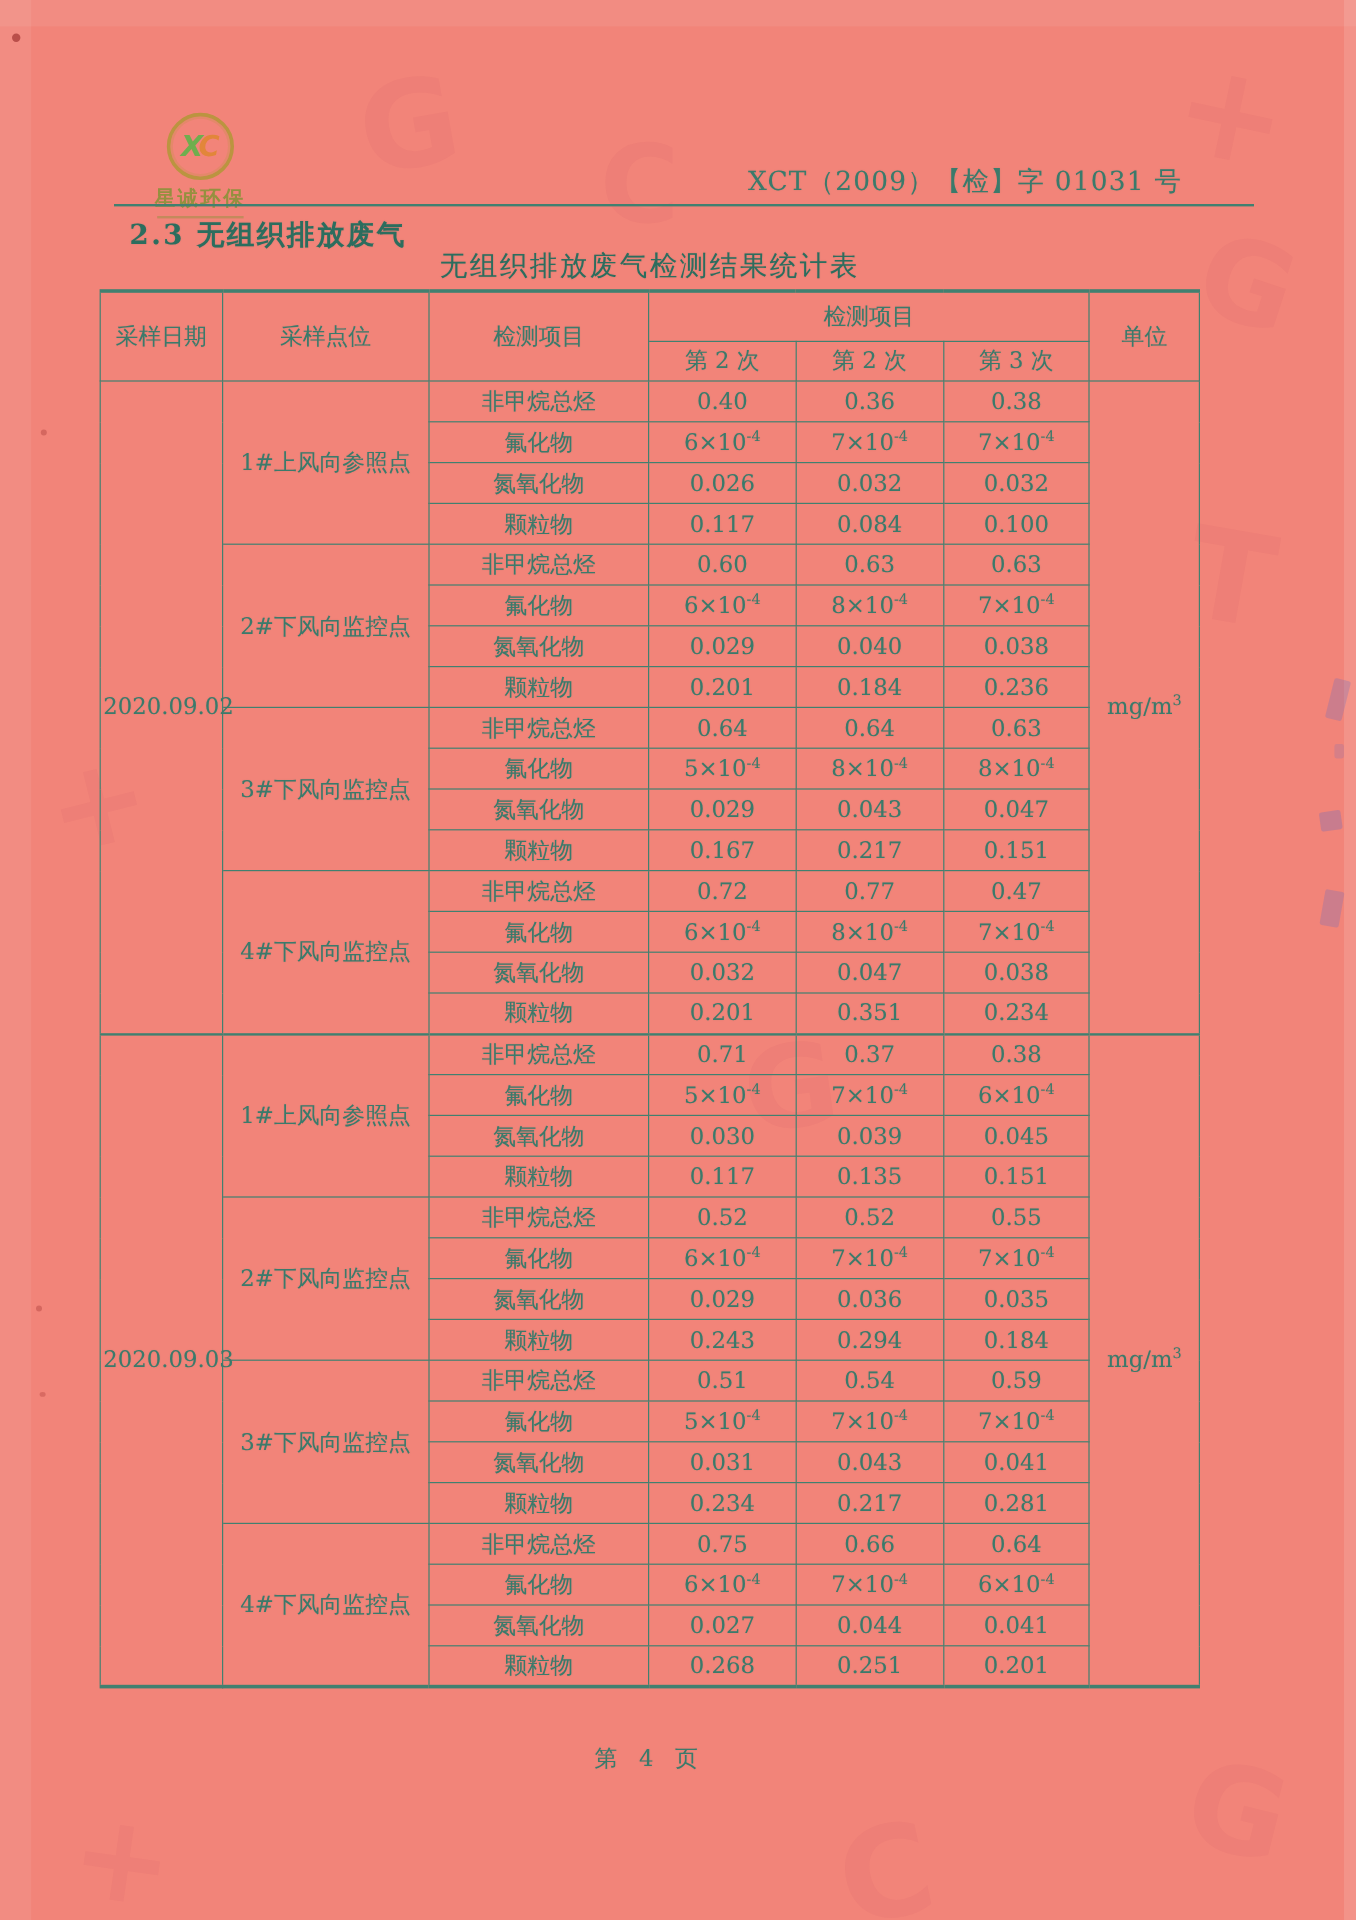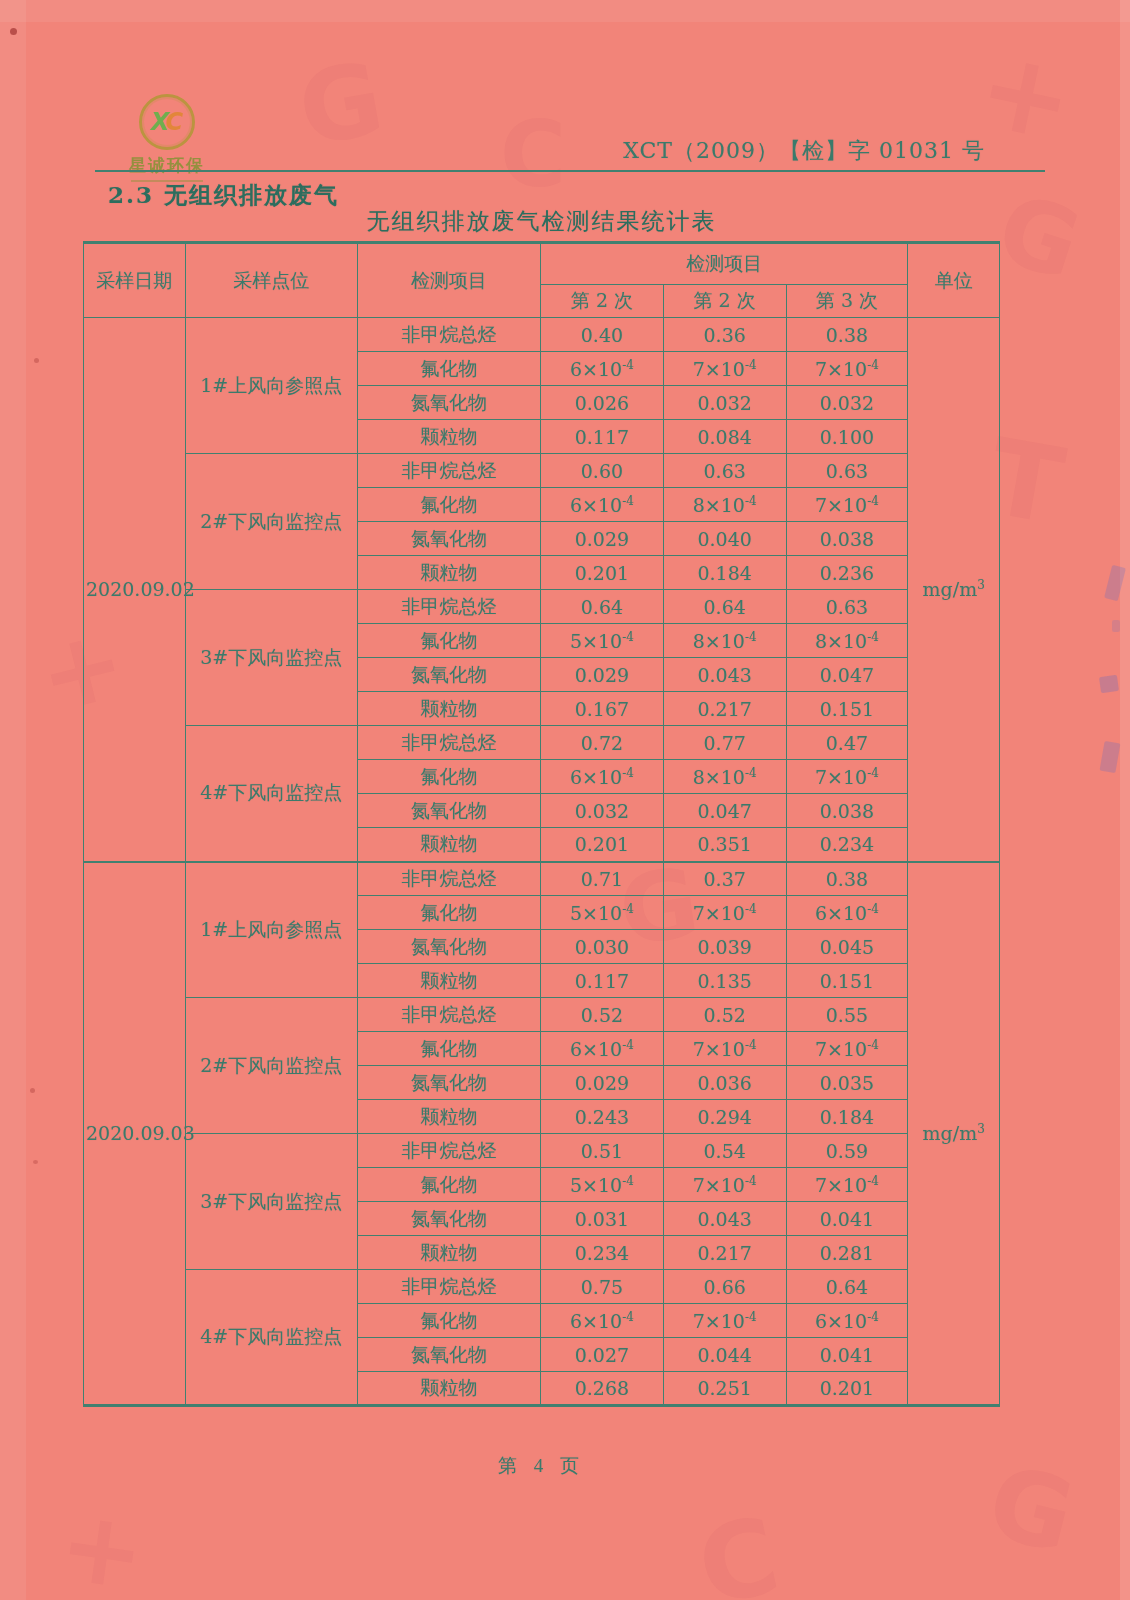--- a/index.html
+++ b/index.html
@@ -69,21 +69,20 @@
   table.results{border-top:3px solid var(--line);border-bottom:3px solid var(--line);}
   table.results thead tr:first-child th{border-top:3px solid var(--line);}
   table.results tbody tr:last-child td{border-bottom:3px solid var(--line);}
   tr.group-sep td{border-top:2.5px solid var(--line);}
   sup{font-size:12px;line-height:0;}
 
   .footer{
     position:absolute;top:1453px;left:83px;width:917px;text-align:center;
     font-size:19px;color:var(--ink);letter-spacing:6px;
     text-shadow:0 0 1px rgba(59,122,107,.3);
-    font-family:Liberation Serif, serif;
   }
 </style>
 </head>
 <body>
 
 <div class="page">
 
   <div class="edge-top"></div>
   <div class="edge-left"></div>
   <div class="edge-right"></div>

